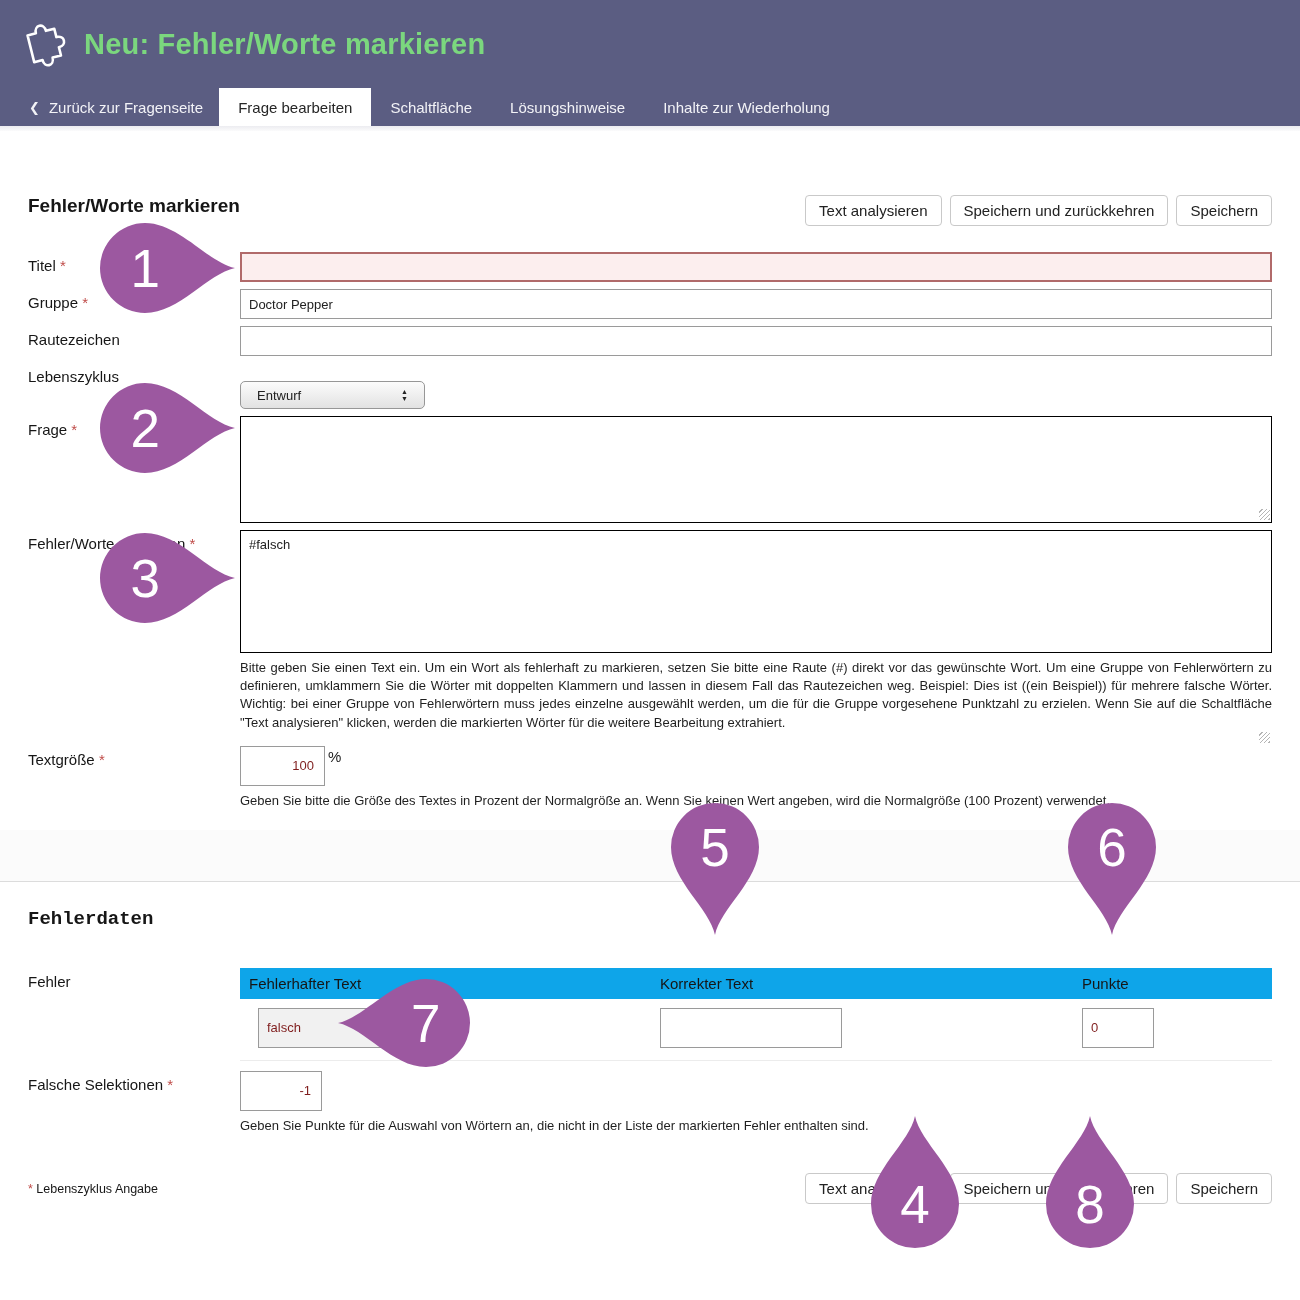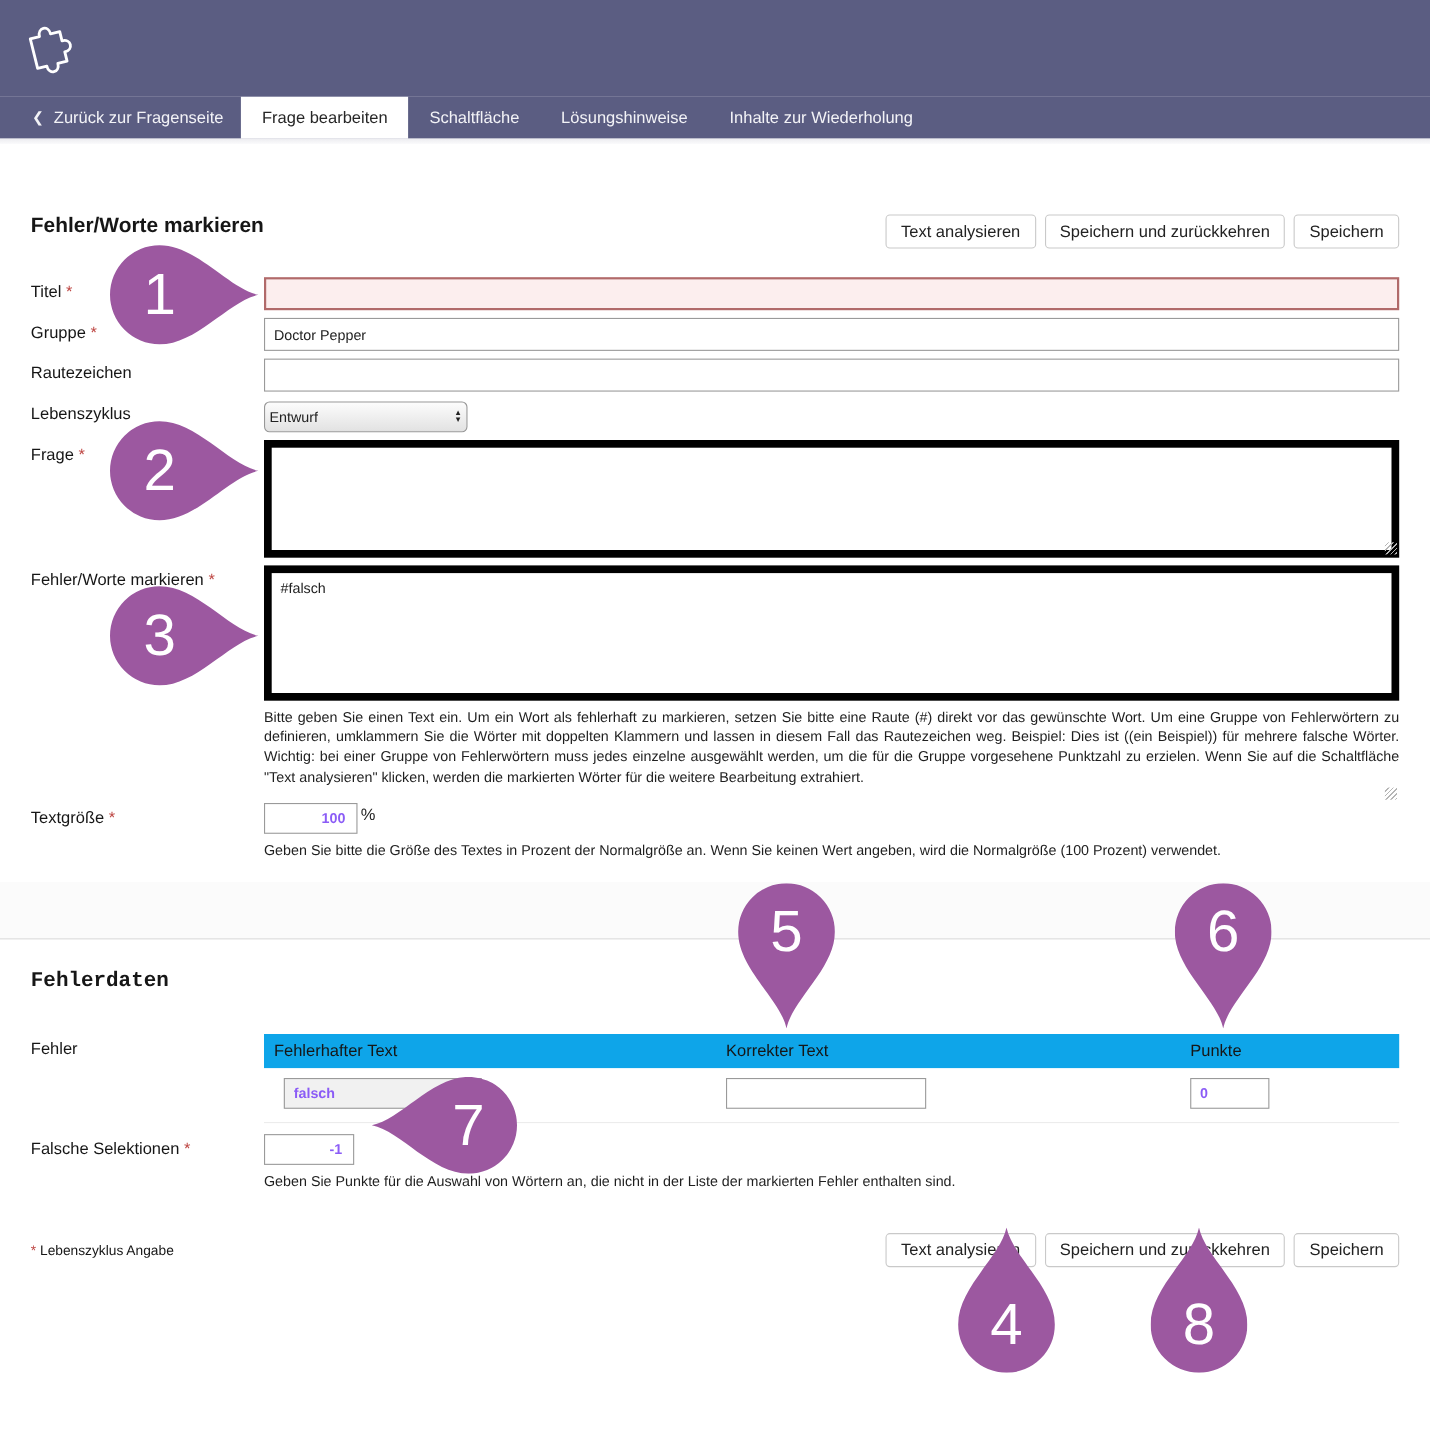--- a/index.html
+++ b/index.html
@@ -27,34 +27,34 @@
   .btn-group { display:flex; gap:8px; }
   .btn { background:#fff; border:1px solid #c9c9c9; border-radius:4px; padding:0 13px; height:31px;
          font-size:15px; color:#222; font-family:inherit; display:flex; align-items:center; cursor:pointer; white-space:nowrap; }
   .form-row { display:flex; margin-bottom:7px; }
   .form-label { flex:0 0 212px; width:212px; font-size:15px; padding-top:5px; color:#161616; }
   .req { color:#bf4a47; }
   .form-field { flex:1; min-width:0; position:relative; }
   .text-input { width:100%; height:30px; border:1px solid #9a9a9a; background:#fff; color:#222;
                 font-size:13px; padding:0 8px; font-family:inherit; }
   .text-input.error { background:#fceeee; border:2px solid #b16a6a; }
-  .textarea { width:100%; border:7px solid #000000; background:#fff; color:#222; resize:none;
+  .textarea { width:100%; border:1px solid #000000; background:#fff; color:#222; resize:none;
               font-size:13px; padding:6px 8px; font-family:inherit; display:block; }
   .frage-ta { height:107px; }
   .fehler-ta { height:123px; }
   .grip { position:absolute; right:2px; bottom:3px; width:11px; height:11px; cursor:nwse-resize;
           background:repeating-linear-gradient(135deg, transparent 0 2px, #b5b5b5 2px 3px); }
-  .select { width:185px; height:28px; margin-top:2px; border:1px solid #979797; border-radius:5px;
+  .select { width:185px; height:28px; margin-top:18px; border:1px solid #979797; border-radius:5px;
             background:linear-gradient(#fcfcfc,#e2e2e2); display:flex; align-items:center;
-            justify-content:space-between; padding:0 4px; font-size:13px; color:#222; cursor:pointer; }
+            justify-content:space-between; padding:0 16px; font-size:13px; color:#222; cursor:pointer; }
   .sel-arrows { display:flex; flex-direction:column; font-size:7px; line-height:1.05; color:#222; }
   .help { font-size:13px; line-height:1.4; color:#1f1f1f; text-align:justify; margin:6px 0 14px 0; }
   .help.single { text-align:left; }
   .tg-wrap { display:flex; align-items:flex-start; }
-  .small-input { height:28px; border:1px solid #9a9a9a; font-size:13px; font-family:inherit; color:#8b5cf6;font-weight:bold; }
+  .small-input { height:40px; border:1px solid #9a9a9a; font-size:13px; font-family:inherit; color:#7f1d1d; }
   .tg-input { width:85px; text-align:right; padding:0 10px; }
   .suffix { font-size:15px; margin-left:3px; margin-top:2px; }
   
   .section-band { height:52px; background:#fbfbfb; border-bottom:1px solid #dcdcdc; margin-top:6px; }
   .fd-title { margin-top:26px;font-family:Liberation Mono, monospace; }
   
   .fehler-row { display:flex; margin-top:38px; }
   .err-table { flex:1; min-width:0; }
   .err-thead { display:flex; background:#0ea5e9; height:31px; align-items:center; font-size:15px; color:#161616; }
   .ec1 { width:420px; padding-left:9px; } .ec2 { width:422px; } .ec3 { flex:1; }
@@ -89,20 +89,21 @@
 <div class="page">
 
   <div class="topbar">
     <span class="puzzle">
       <svg viewBox="0 0 58 60" width="50" height="56">
         <g transform="rotate(-14 29 30)">
           <path d="M14,16 h10 c0,-10 12,-10 12,0 h10 v10 c10,0 10,12 0,12 v10 h-10 c0,10 -12,10 -12,0 h-10 z" fill="none" stroke="#ffffff" stroke-width="3" stroke-linejoin="round"></path>
         </g>
       </svg>
     </span>
+    <span class="app-title">Neu: Fehler/Worte markieren</span>
   </div>
 
   <div class="tabbar">
     <span class="backlink">
       <span class="chev">❮</span>
       <span>Zurück zur Fragenseite</span>
     </span>
     <span class="tab active">Frage bearbeiten</span>
     <span class="tab">Schaltfläche</span>
     <span class="tab">Lösungshinweise</span>

